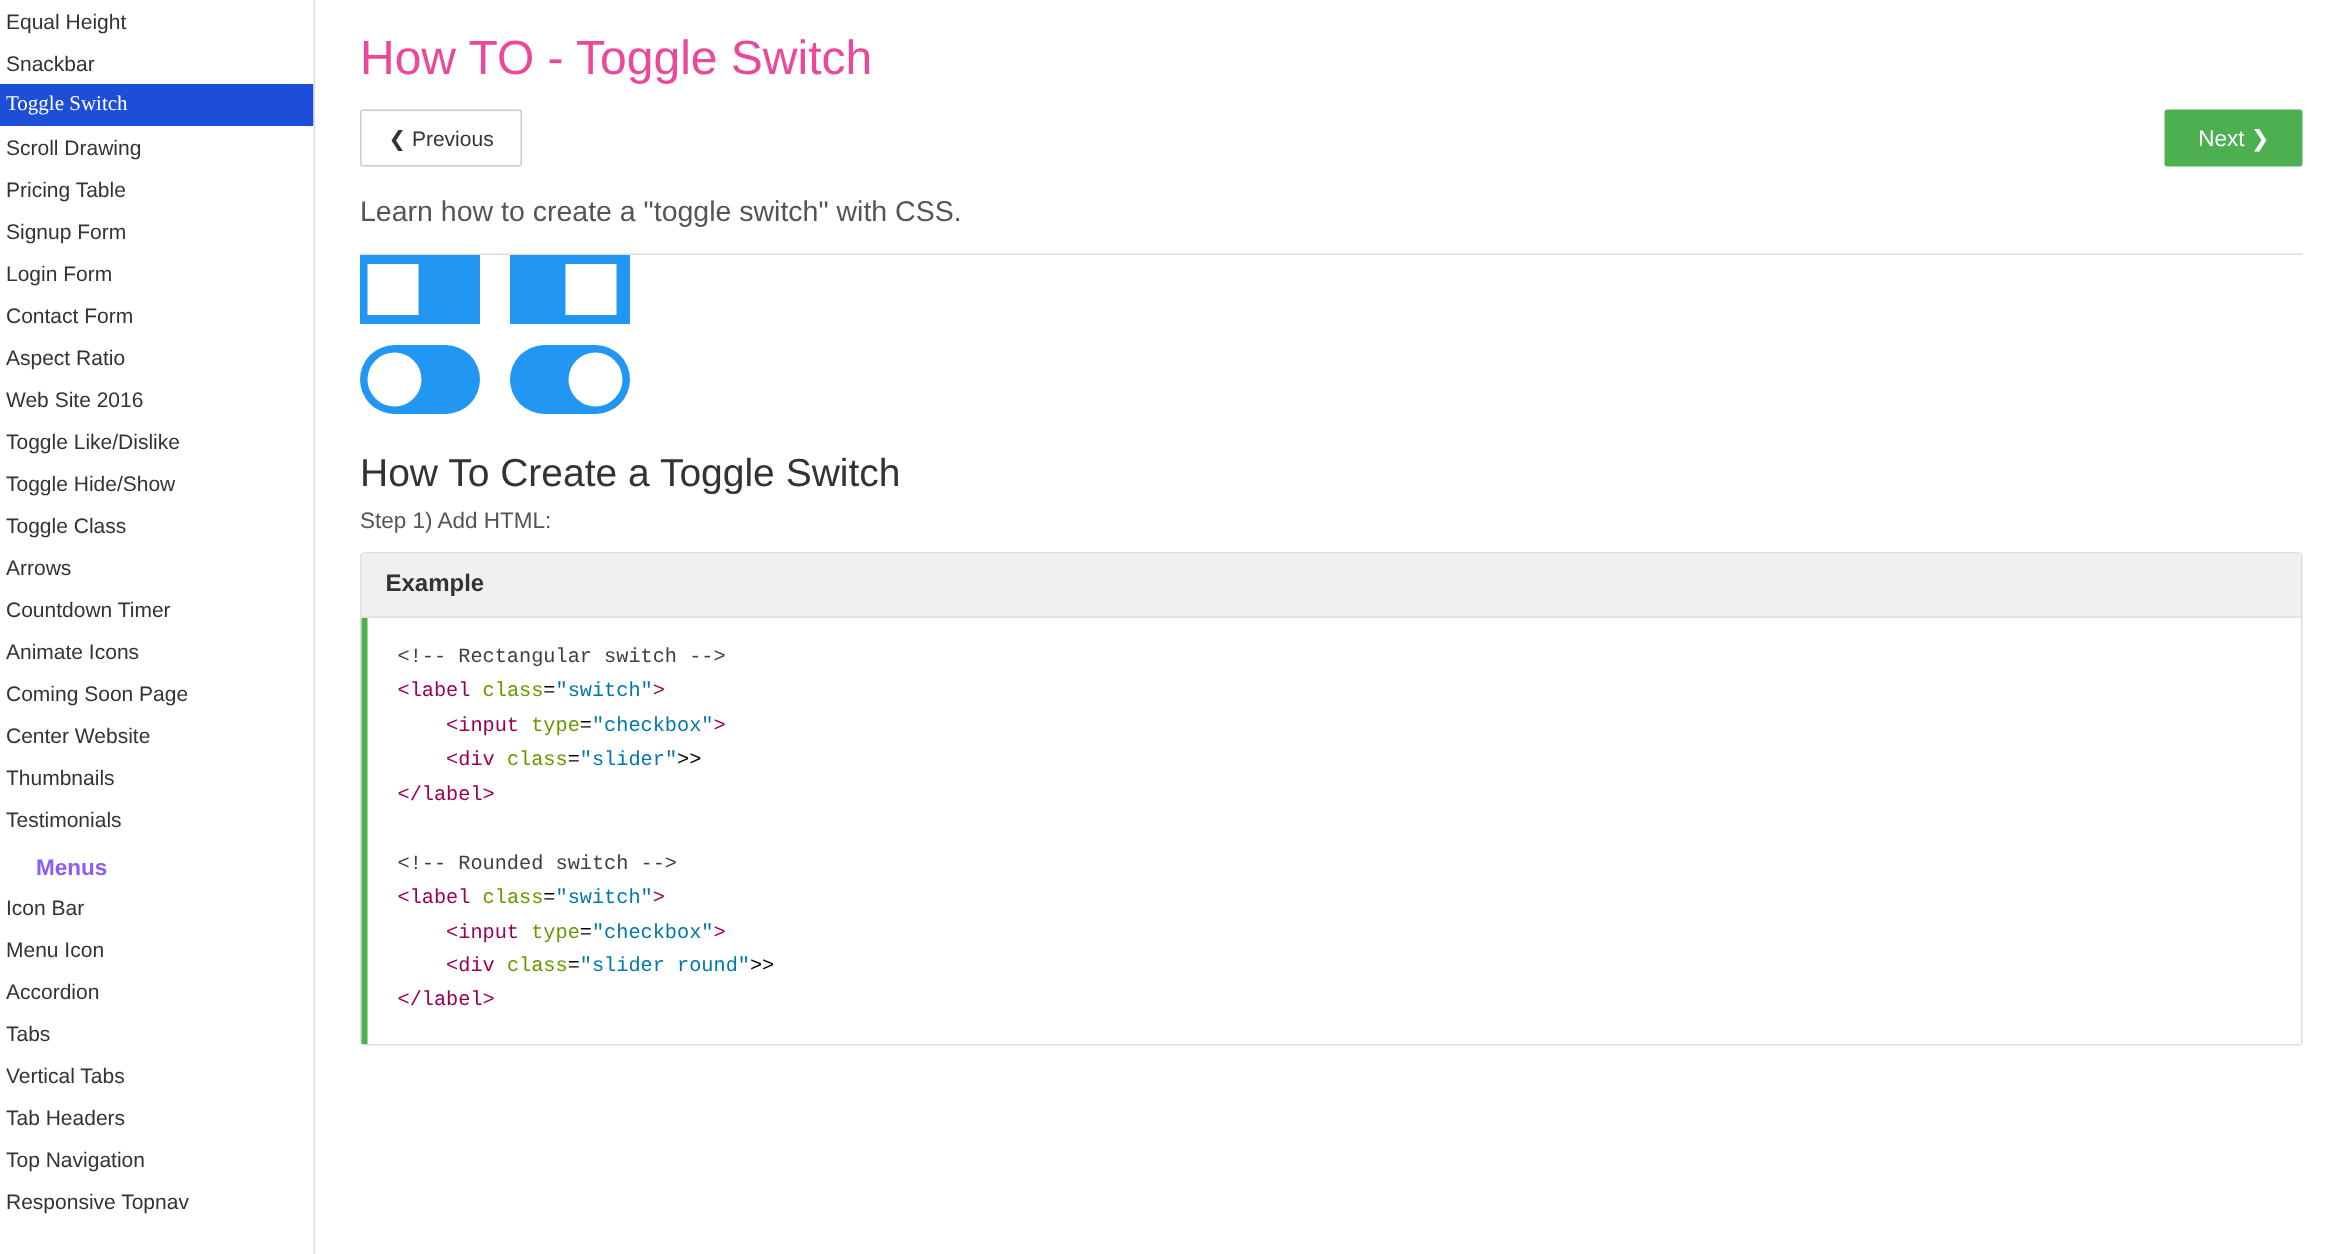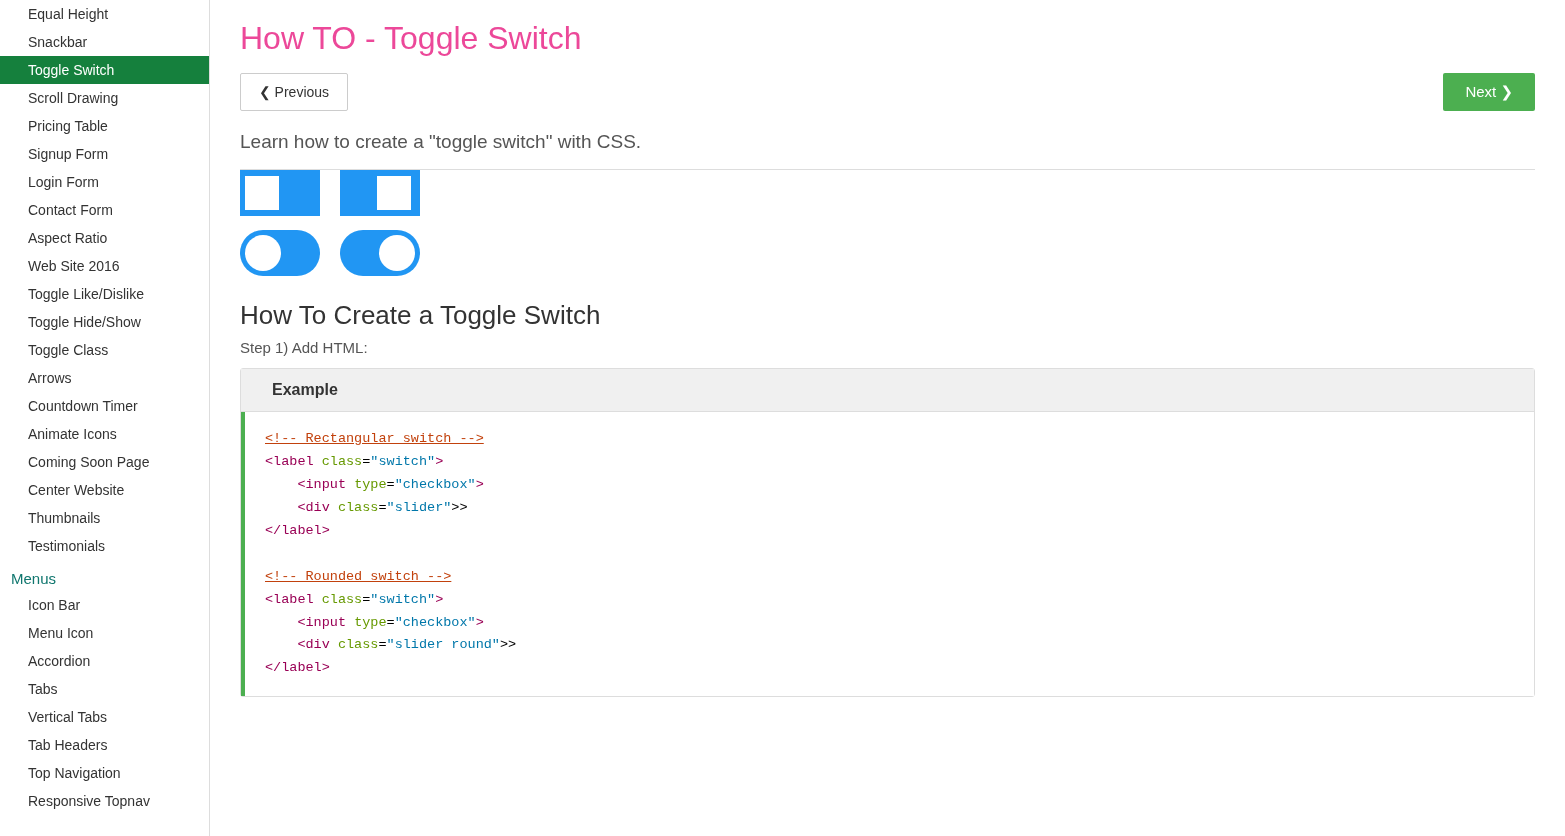--- a/index.html
+++ b/index.html
@@ -9,31 +9,31 @@
     #sidebar {
       width: 210px;
       min-width: 210px;
       background: #fff;
       border-right: 1px solid #ddd;
       overflow-y: auto;
       font-size: 14px;
     }
     .sidebar-item {
       display: block;
-      padding: 6px 28px;
+      padding: 6px 4px;
       cursor: pointer;
       color: #333;
       text-decoration: none;
       white-space: nowrap;
     }
-    .sidebar-item.active { background: #15803d; color: #fff; }
+    .sidebar-item.active { background: #1d4ed8; color: #fff; font-family: Liberation Serif, serif; }
     .sidebar-section-label {
-      padding: 10px 11px 4px;
-      font-weight: normal;
-      color: #0f766e;
+      padding: 10px 24px 4px;
+      font-weight: bold;
+      color: #8b5cf6;
       font-size: 15px;
     }
 
     
     #main {
       flex: 1;
       overflow-y: auto;
       padding: 20px 30px;
       background: #fff;
     }
@@ -149,36 +149,36 @@
     }
 
     
     .example-box {
       border: 1px solid #ddd;
       border-radius: 3px;
       background: #f8f8f8;
       margin-bottom: 20px;
     }
     .example-label {
-      padding: 12px 31px;
+      padding: 12px 16px;
       font-size: 16px;
       font-weight: bold;
       color: #333;
       border-bottom: 1px solid #ddd;
       background: #f0f0f0;
     }
     .code-block {
       padding: 16px 20px;
       font-family: 'Courier New', monospace;
       font-size: 13.5px;
       line-height: 1.7;
       border-left: 4px solid #4caf50;
       background: #fff;
     }
-    .code-comment { color: #c2410c; text-decoration: underline; }
+    .code-comment { color: #404040; }
     .code-tag { color: #905; }
     .code-attr { color: #690; }
     .code-val { color: #07a; }
   </style>
 </head>
 <body>
 
 <div id="sidebar">
   <div id="sidebar-items-top">
       <a class="sidebar-item">Equal Height</a>

